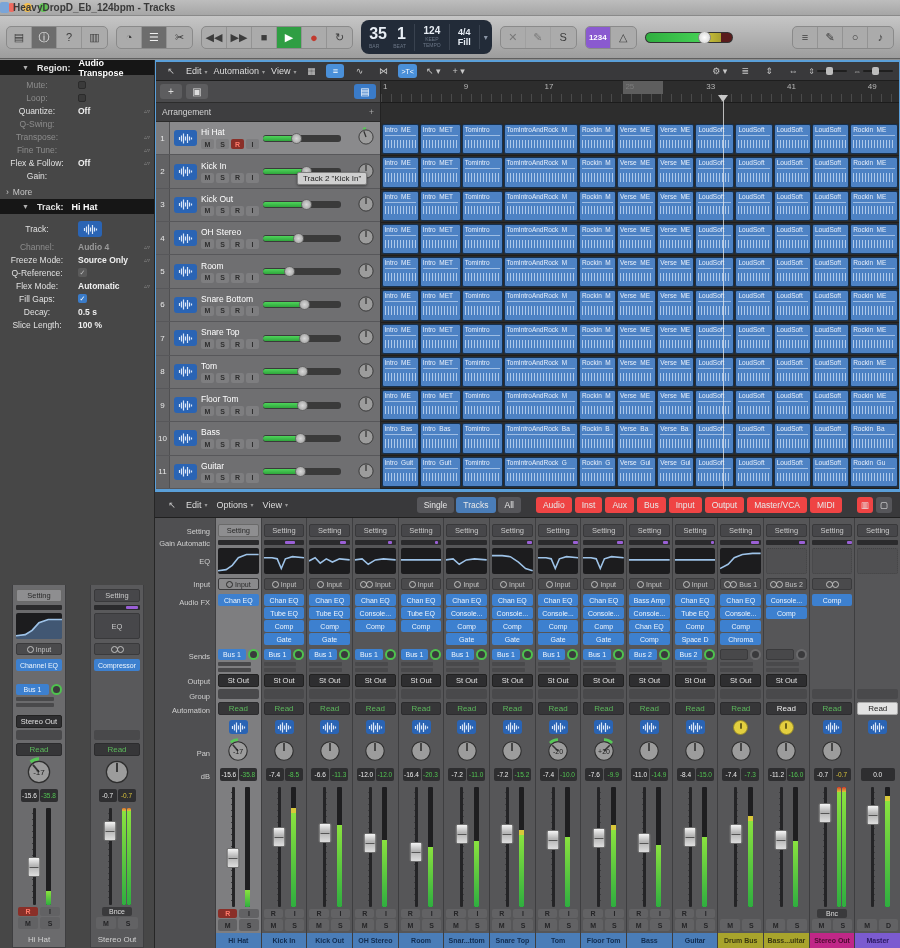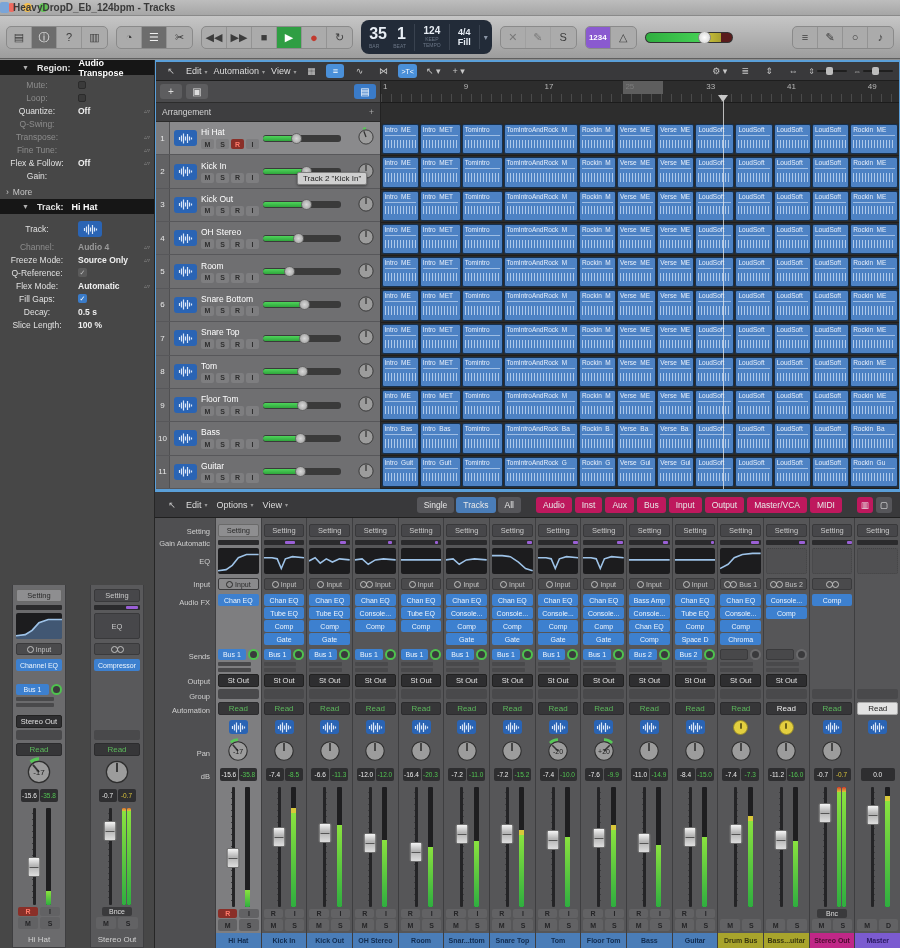--- a/index.html
+++ b/index.html
@@ -98,21 +98,21 @@
 .rg{margin:0 .5px;background:#4d82c4;border:1px solid #15304f;border-radius:2px;overflow:hidden;display:flex;flex-direction:column;min-width:0}
 .rgname{font-size:6.5px;color:#e6eefa;padding:1px 0 0 2px;white-space:nowrap;overflow:hidden}
 .rgline{height:1px;background:rgba(225,238,255,.55);margin:2px 2px 0}
 .rgwf{flex:1;margin:1px 2px 2px;background:repeating-linear-gradient(90deg,rgba(225,238,255,.65) 0 1px,transparent 1px 3px);background-size:100% 60%;background-position:center;background-repeat:no-repeat}
 .playhead{position:absolute;top:14px;bottom:0;width:1px;background:rgba(235,235,235,.75);z-index:5}
 .phtri{position:absolute;top:0;left:-5px;width:0;height:0;border:5px solid transparent;border-top:7px solid #c8c8c8}
 .tooltip{position:absolute;left:141px;top:110px;background:#cfcfcf;border:1px solid #7f7f7f;border-radius:2px;color:#222;font-size:8px;padding:1px 5px;z-index:9;box-shadow:0 1px 3px rgba(0,0,0,.4)}
 .mixer{flex:1;display:flex;flex-direction:column;background:#4f4f51;min-height:0;border-top:2px solid #5a9fd9}
 .mixer-menu{height:26px;background:#39393b;border-bottom:1px solid #202020;display:flex;align-items:center;padding:0 8px;gap:5px;color:#ddd}
 .mmb{height:16px;border-radius:3px;padding:0 7px;display:flex;align-items:center;font-size:8.5px;color:#e8e8e8;background:#56565a}
-.mmb.blue{background:#be185d}
+.mmb.blue{background:#ef4444}
 .mmb.hl{background:#4a7db8}
 .mixer-body{flex:1;display:flex;min-height:0;position:relative}
 .mixer-labels{width:60px;position:relative;flex:none}
 .mlab{position:absolute;right:5px;font-size:7.5px;color:#cfcfcf;white-space:nowrap}
 .strips{flex:1;display:flex;min-width:0}
 .strip{flex:1;display:flex;flex-direction:column;border-left:1px solid #3e3e40;padding:6px 2px 0;background:#565658;min-width:0;position:relative}
 .strip.selected{background:#7e7e80}
 .slot{background:#47474a;border:1px solid #39393b;border-radius:2px;color:#c8c8c8;font-size:7.5px;display:flex;align-items:center;justify-content:center;height:13px;margin-bottom:3px;white-space:nowrap;overflow:hidden}
 .strip.selected .slot,.mstrip.selected .slot{background:#8e8e90;color:#2a2a2a;border-color:#6a6a6a}
 .grbar{height:5px;background:#2b2b2d;border-radius:1px;margin-bottom:3px;position:relative}

